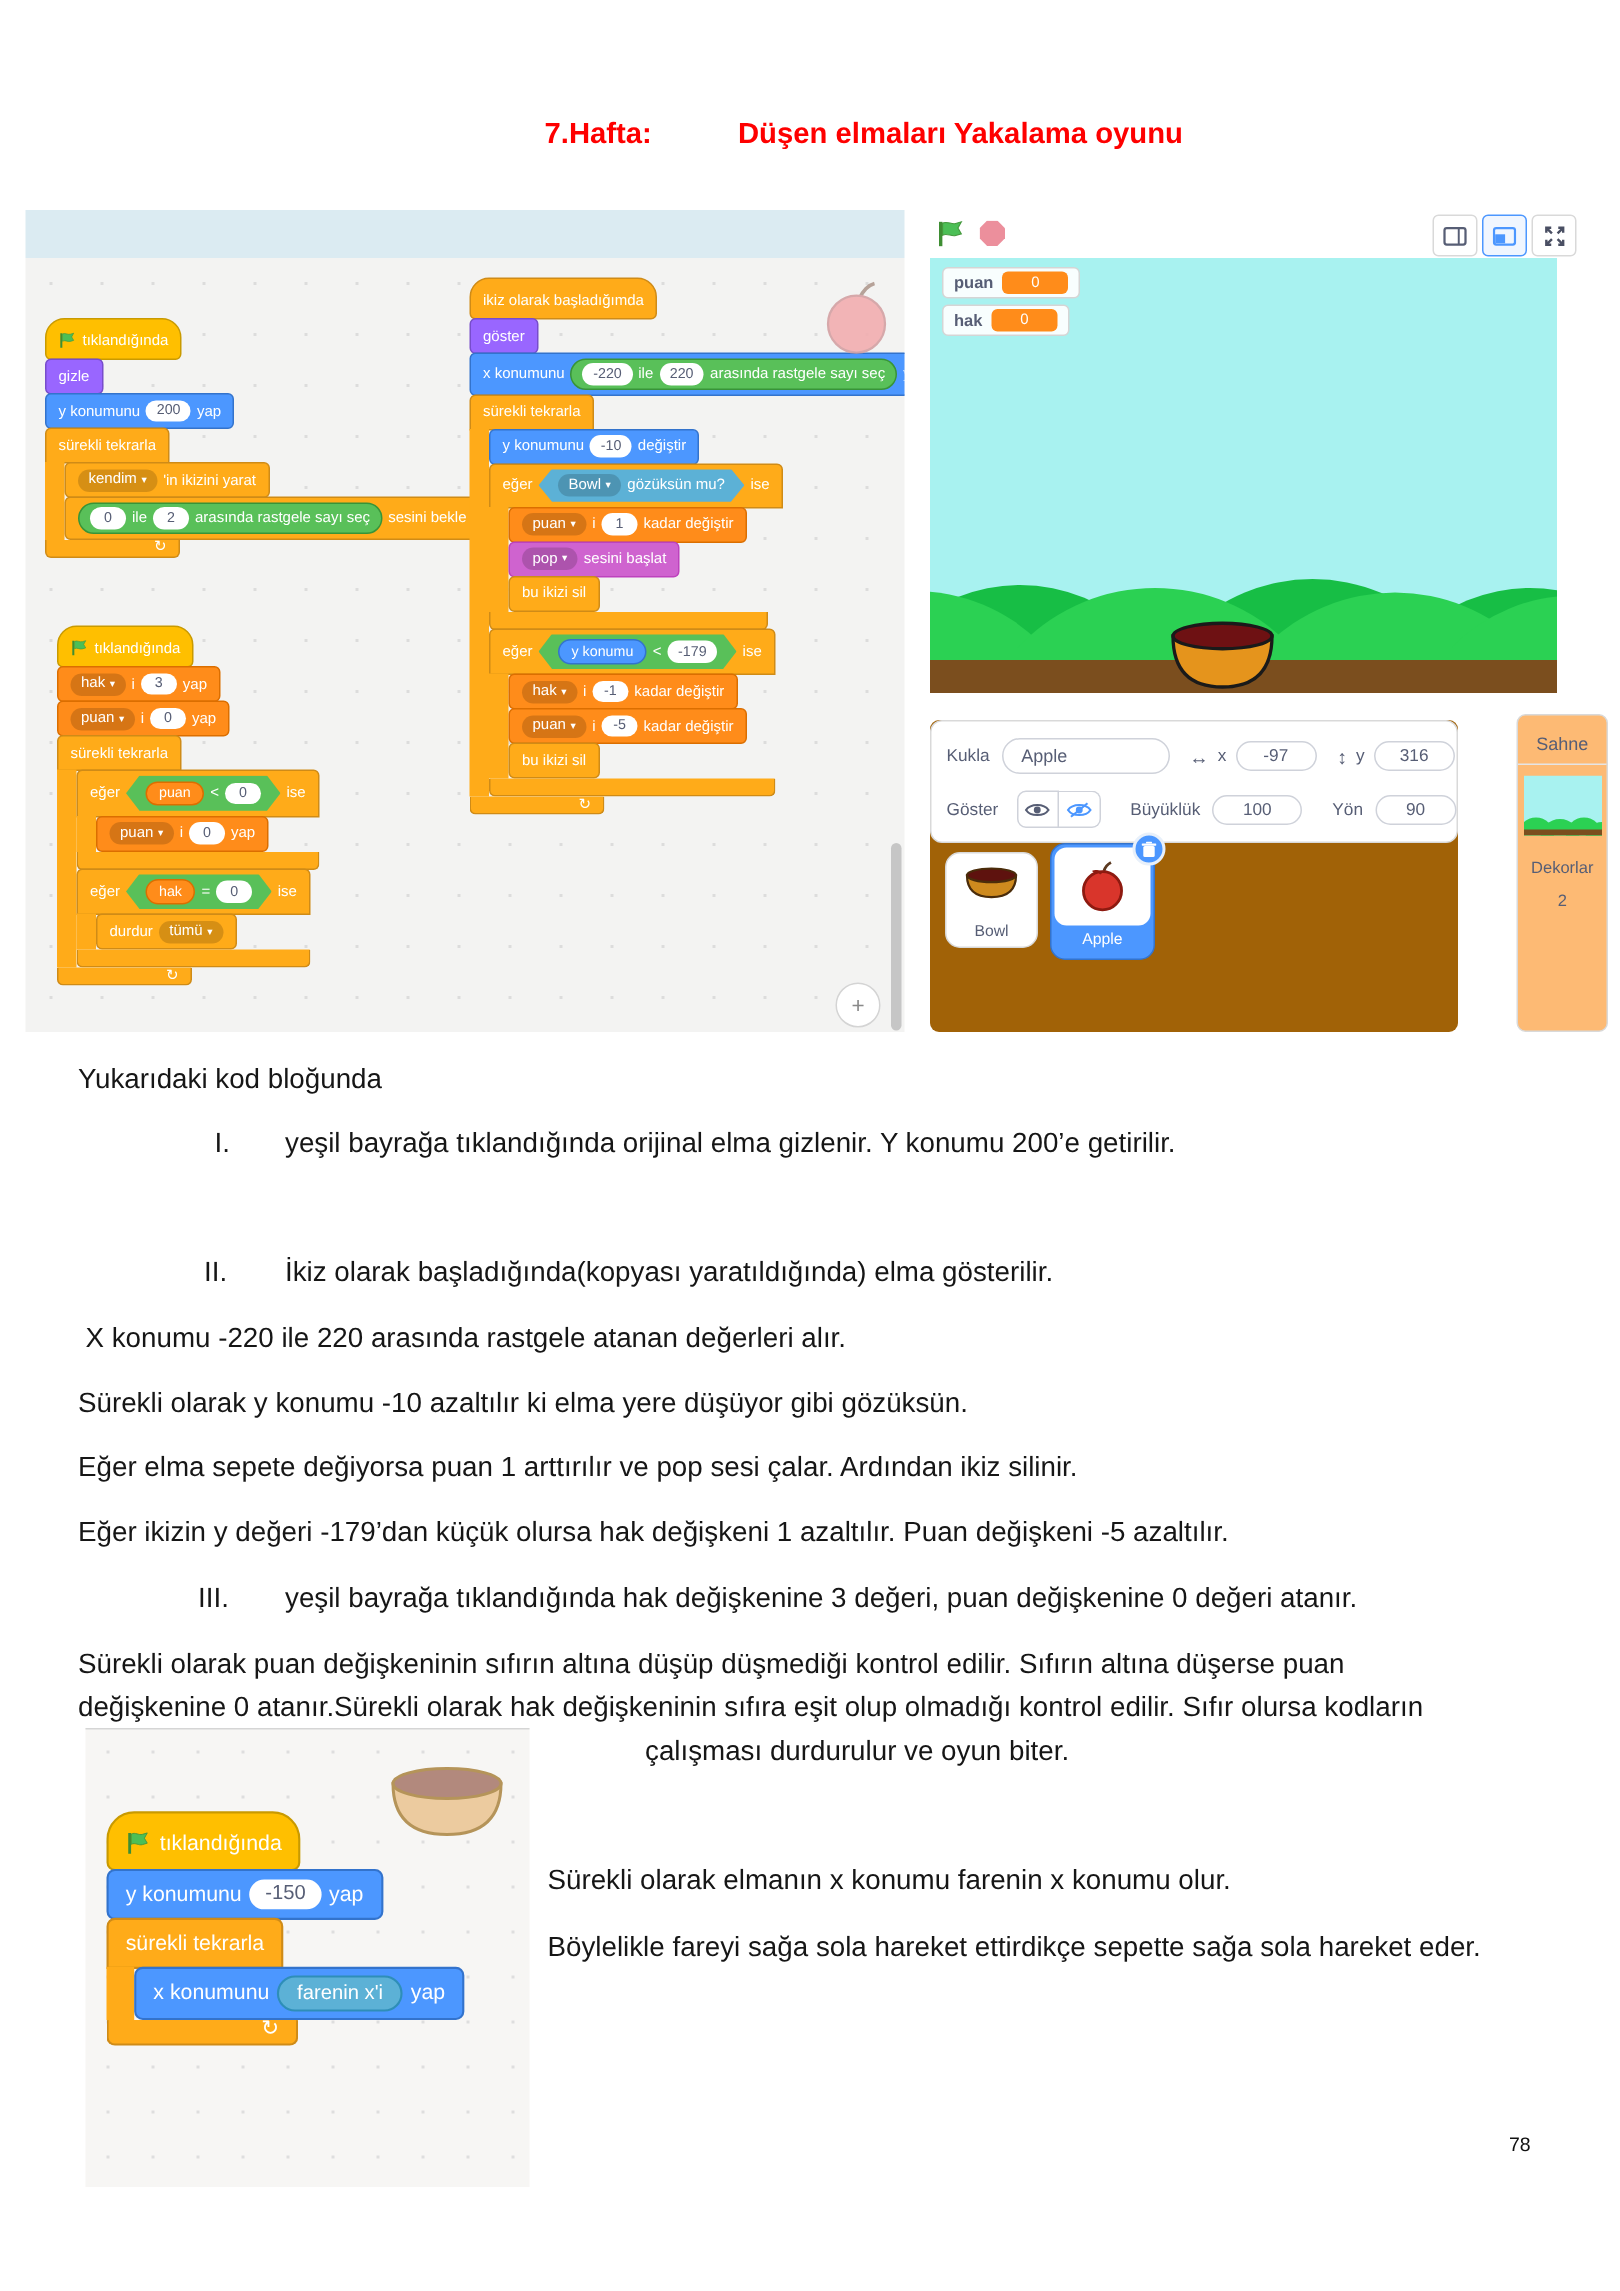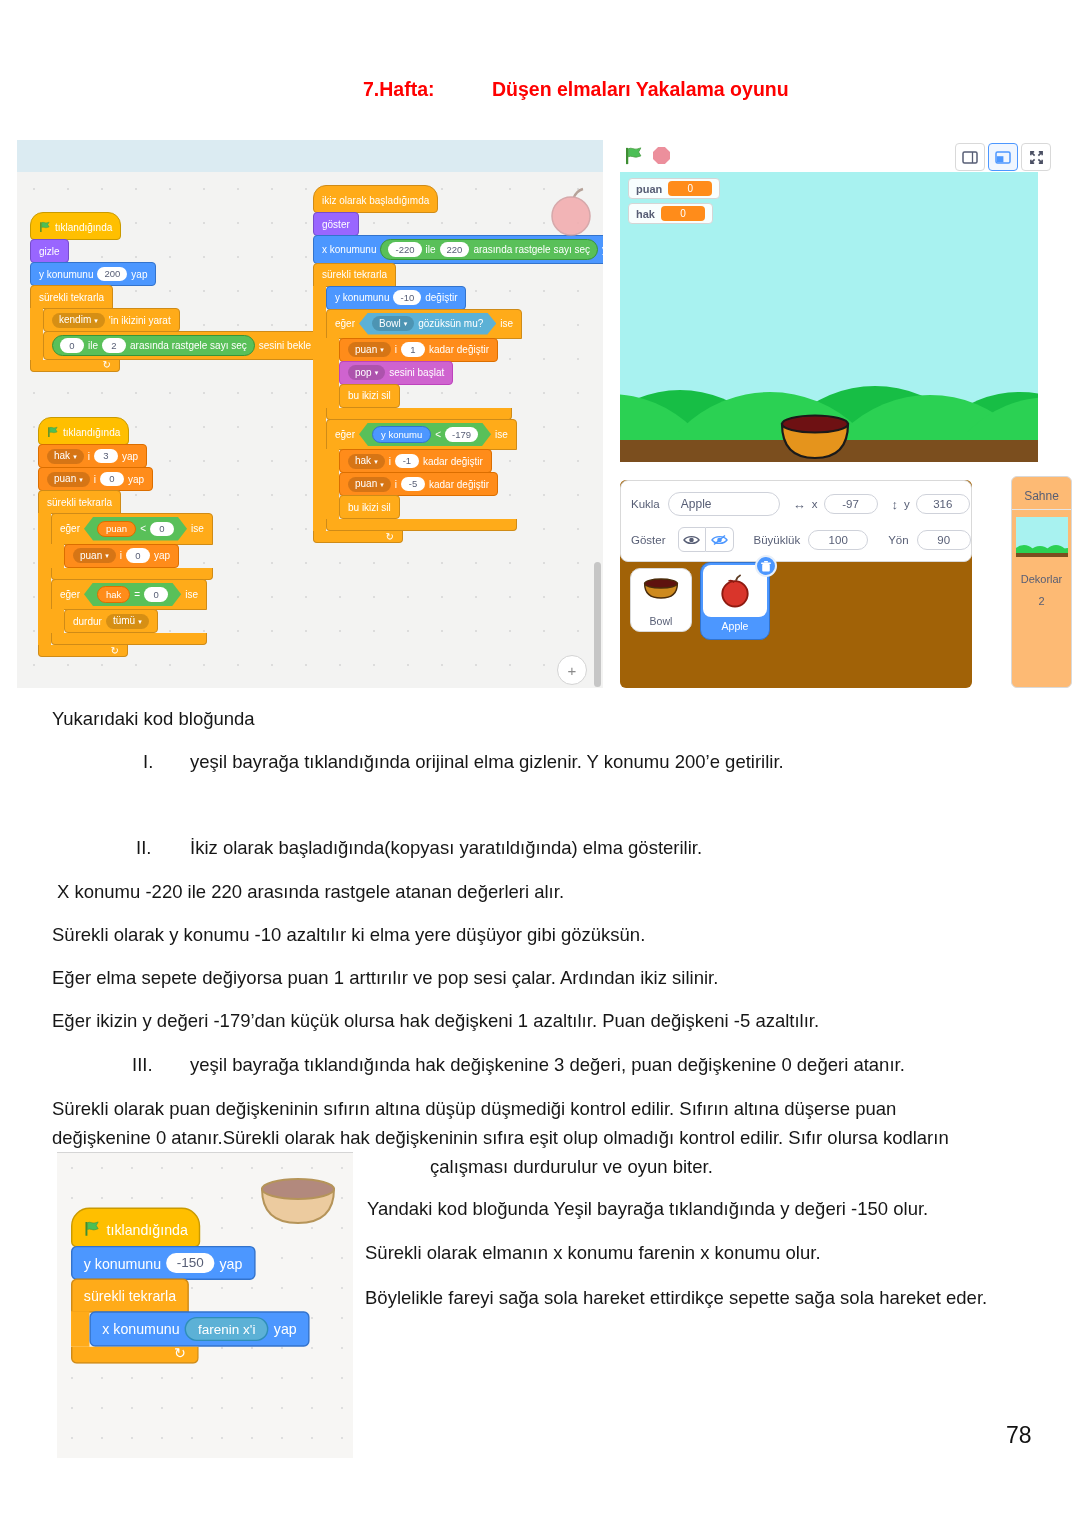--- a/index.html
+++ b/index.html
@@ -3,21 +3,21 @@
 <meta charset="utf-8">
 <style>
   html,body{margin:0;padding:0;background:#fff;}
   #doc{position:relative;width:1080px;height:1527px;background:#fff;overflow:hidden;
        font-family:"Liberation Sans",sans-serif;}
   .abs{position:absolute;}
   
   .ttl{font-size:19.5px;font-weight:700;color:#FE0000;white-space:nowrap;}
   .bt{font-size:18.5px;color:#161616;white-space:nowrap;line-height:26px;}
   .wrapbox{white-space:normal;}
-  .pgnum{font-size:23px;color:#111;}
+  .pgnum{font-size:13px;color:#111;}
   
   #shot{left:17px;top:140px;width:1028px;height:548px;background:#fff;}
   #topbar{position:absolute;left:0;top:0;width:1028px;height:32px;background:#fff;}
   #topbar-left{position:absolute;left:0;top:0;width:586px;height:32px;background:#DBEBF2;}
   #flag-btn{position:absolute;left:606px;top:5px;width:22px;height:22px;display:flex;align-items:center;justify-content:center;}
   #stop-btn{position:absolute;left:636px;top:7px;width:17px;height:17px;background:#EC8F9C;
             clip-path:polygon(30% 0,70% 0,100% 30%,100% 70%,70% 100%,30% 100%,0 70%,0 30%);}
   .szbtn{position:absolute;top:3px;width:28px;height:26px;background:#fff;border:1px solid #d9d9d9;border-radius:4px;
          display:flex;align-items:center;justify-content:center;}
   .szbtn.active{border-color:#4C97FF;background:#F0F6FF;}
@@ -538,21 +538,20 @@
   <span class="bt abs" style="left:190px;top:835px">İkiz olarak başladığında(kopyası yaratıldığında) elma gösterilir.</span>
   <span class="bt abs" style="left:57px;top:879px">X konumu -220 ile 220 arasında rastgele atanan değerleri alır.</span>
   <span class="bt abs" style="left:52px;top:922px">Sürekli olarak y konumu -10 azaltılır ki elma yere düşüyor gibi gözüksün.</span>
   <span class="bt abs" style="left:52px;top:965px">Eğer elma sepete değiyorsa puan 1 arttırılır ve pop sesi çalar. Ardından ikiz silinir.</span>
   <span class="bt abs" style="left:52px;top:1008px">Eğer ikizin y değeri -179’dan küçük olursa hak değişkeni 1 azaltılır. Puan değişkeni -5 azaltılır.</span>
   <span class="bt abs" style="left:132px;top:1052px">III.</span>
   <span class="bt abs" style="left:190px;top:1052px">yeşil bayrağa tıklandığında hak değişkenine 3 değeri, puan değişkenine 0 değeri atanır.</span>
   <span class="bt abs" style="left:52px;top:1096px">Sürekli olarak puan değişkeninin sıfırın altına düşüp düşmediği kontrol edilir. Sıfırın altına düşerse puan</span>
   <span class="bt abs" style="left:52px;top:1125px">değişkenine 0 atanır.Sürekli olarak hak değişkeninin sıfıra eşit olup olmadığı kontrol edilir. Sıfır olursa kodların</span>
   <span class="bt abs" style="left:430px;top:1154px">çalışması durdurulur ve oyun biter.</span>
-  <span class="bt abs" style="left:367px;top:1196px">Yandaki kod bloğunda Yeşil bayrağa tıklandığında y değeri -150 olur.</span>
   <span class="bt abs" style="left:365px;top:1240px">Sürekli olarak elmanın x konumu farenin x konumu olur.</span>
   <div class="bt abs wrapbox" style="left:365px;top:1284px;width:650px;line-height:27px">Böylelikle fareyi sağa sola hareket ettirdikçe sepette sağa sola hareket eder.</div>
 
   <div id="minishot">
     <svg class="abs" style="left:200px;top:20px" width="82" height="56" viewBox="0 0 82 56">
       <path d="M5 16q0 34 36 34q36 0 36-34z" fill="#ECCB9F" stroke="#B59459" stroke-width="2"></path>
       <ellipse cx="41" cy="16" rx="36" ry="10" fill="#B2897D" stroke="#B59459" stroke-width="2"></ellipse>
     </svg>
     <div class="scr scr-big" style="left:14px;top:56px">
         <div class="blk k-hat c-events">

